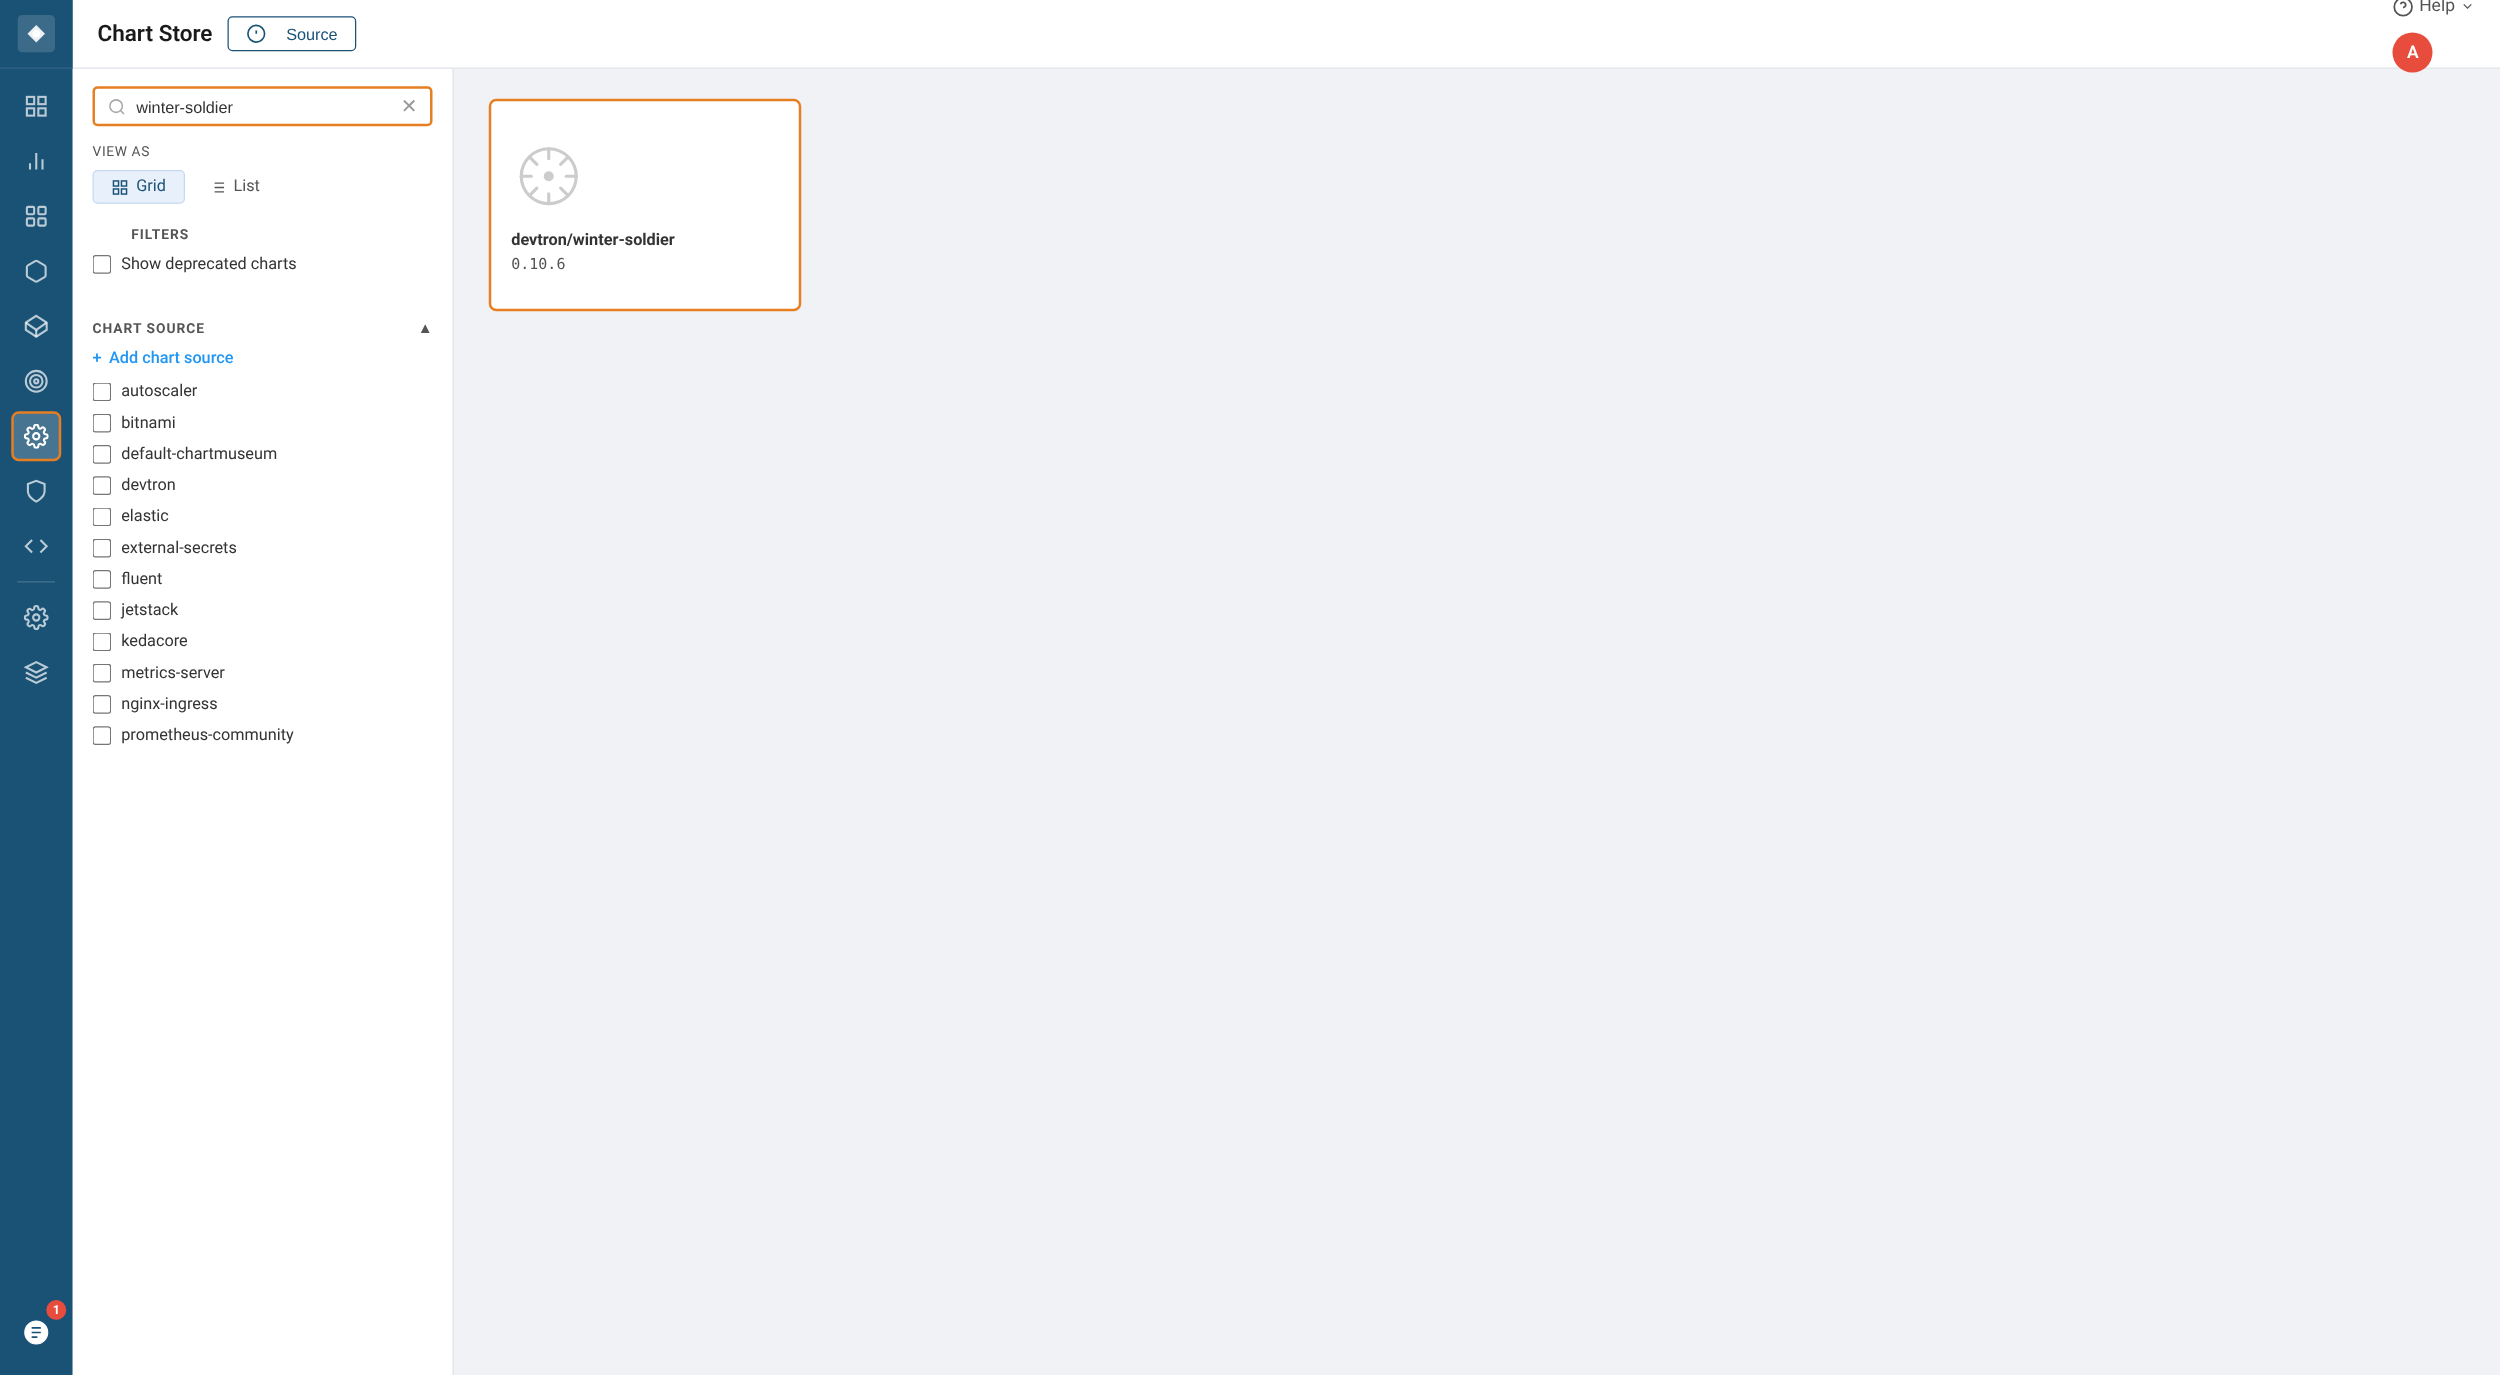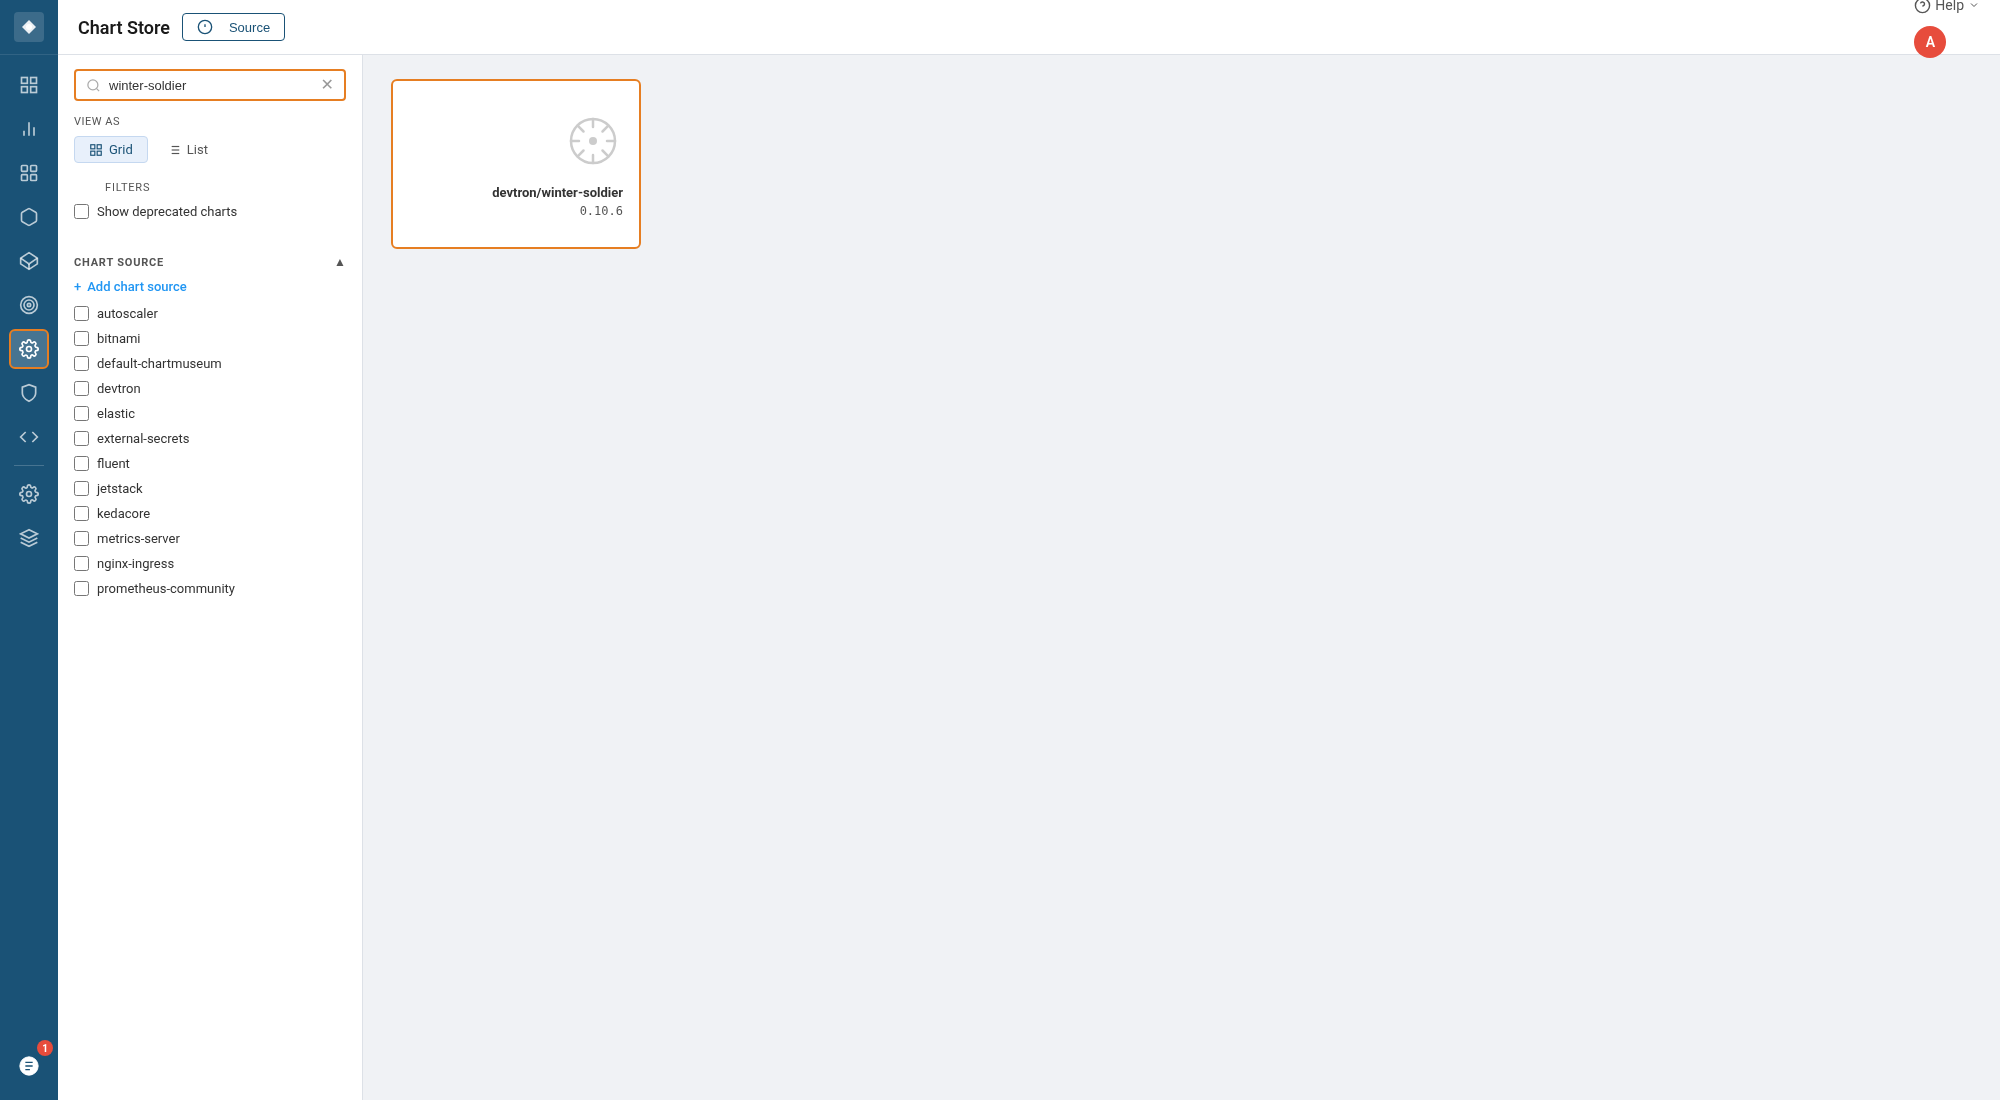--- a/index.html
+++ b/index.html
@@ -208,21 +208,21 @@
     .view-btn.active {
       background: #e8f0fb;
       color: #1a5276;
       border-color: #c5d8f0;
     }
     .view-btn:not(.active) { color: #555; }
 
     
     .filters-label {
       font-size: 11px;
-      font-weight: 400;
+      font-weight: 700;
       color: #555;
       letter-spacing: 0.8px;
       margin-bottom: 10px;
       padding-left: 31px;
     }
     .filter-item {
       display: flex;
       align-items: flex-end;
       gap: 8px;
       margin-bottom: 32px;
@@ -297,21 +297,21 @@
       gap: 16px;
     }
     .chart-card {
       width: 250px;
       height: 170px;
       background: #fff;
       border: 2px solid #e67e22;
       border-radius: 6px;
       display: flex;
       flex-direction: column;
-      align-items: flex-end;
+      align-items: flex-start;
       justify-content: center;
       cursor: pointer;
       padding: 16px;
     }
     .chart-icon {
       width: 60px;
       height: 60px;
       display: flex;
       align-items: center;
       justify-content: center;

